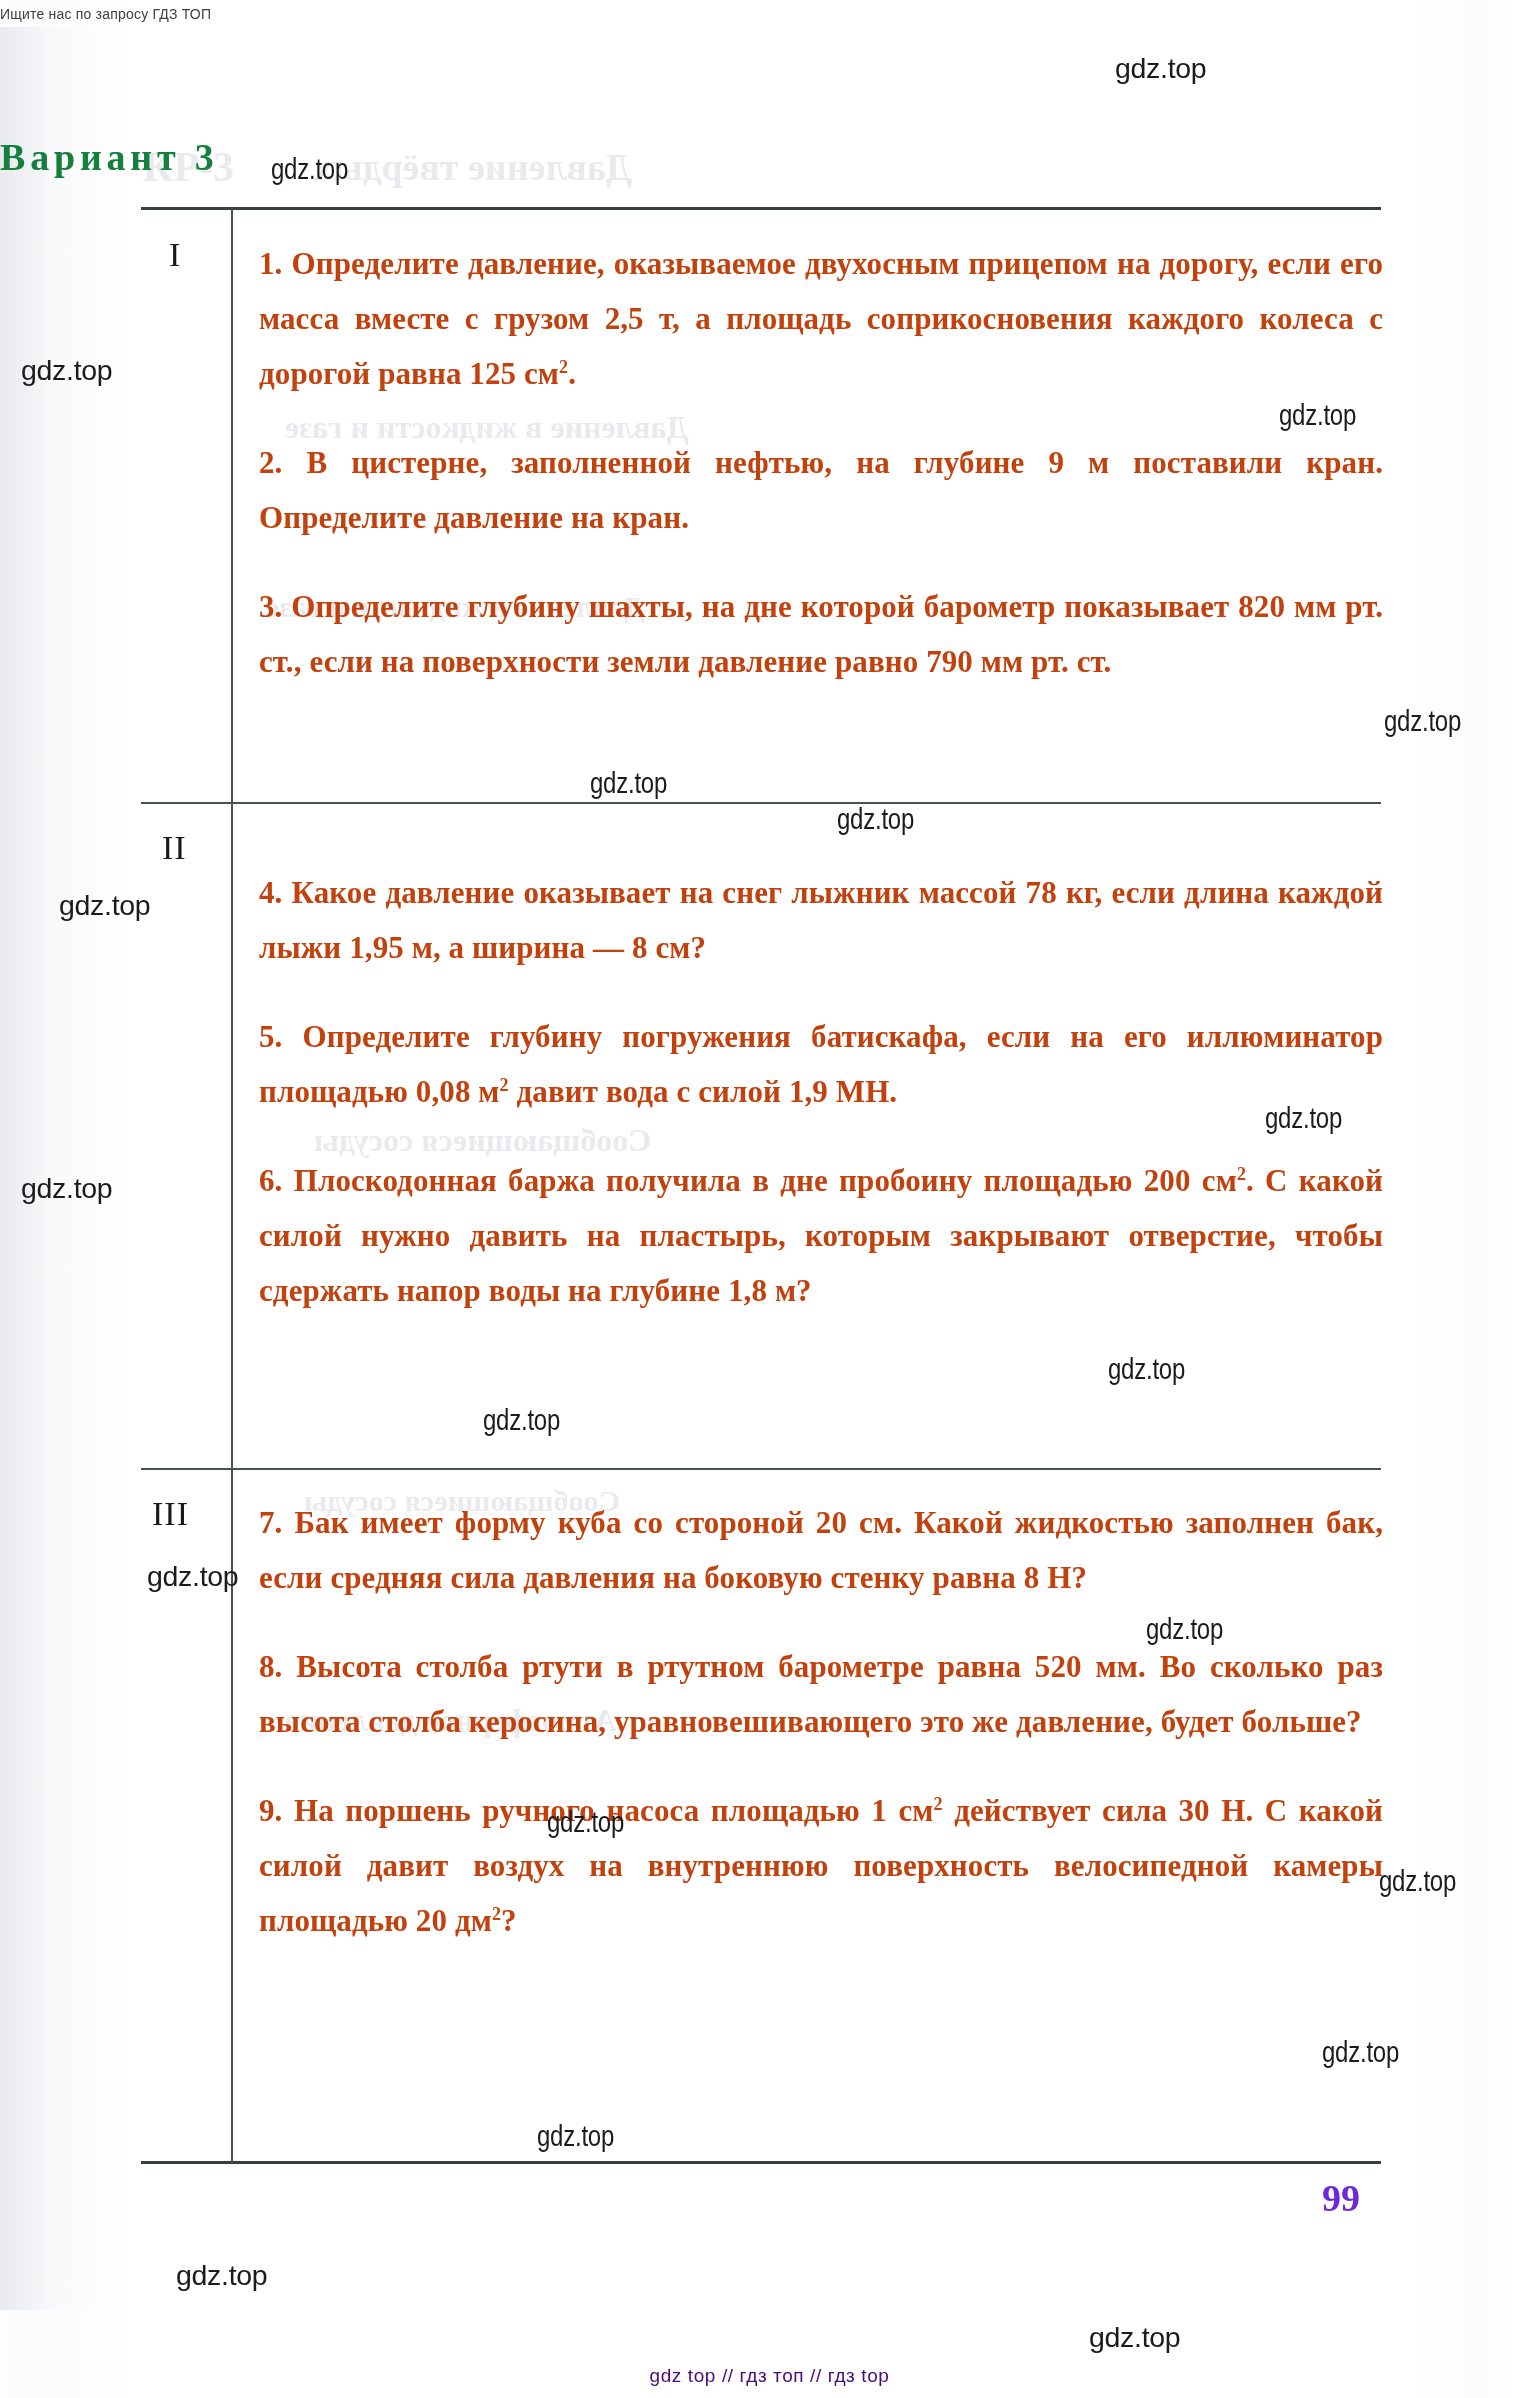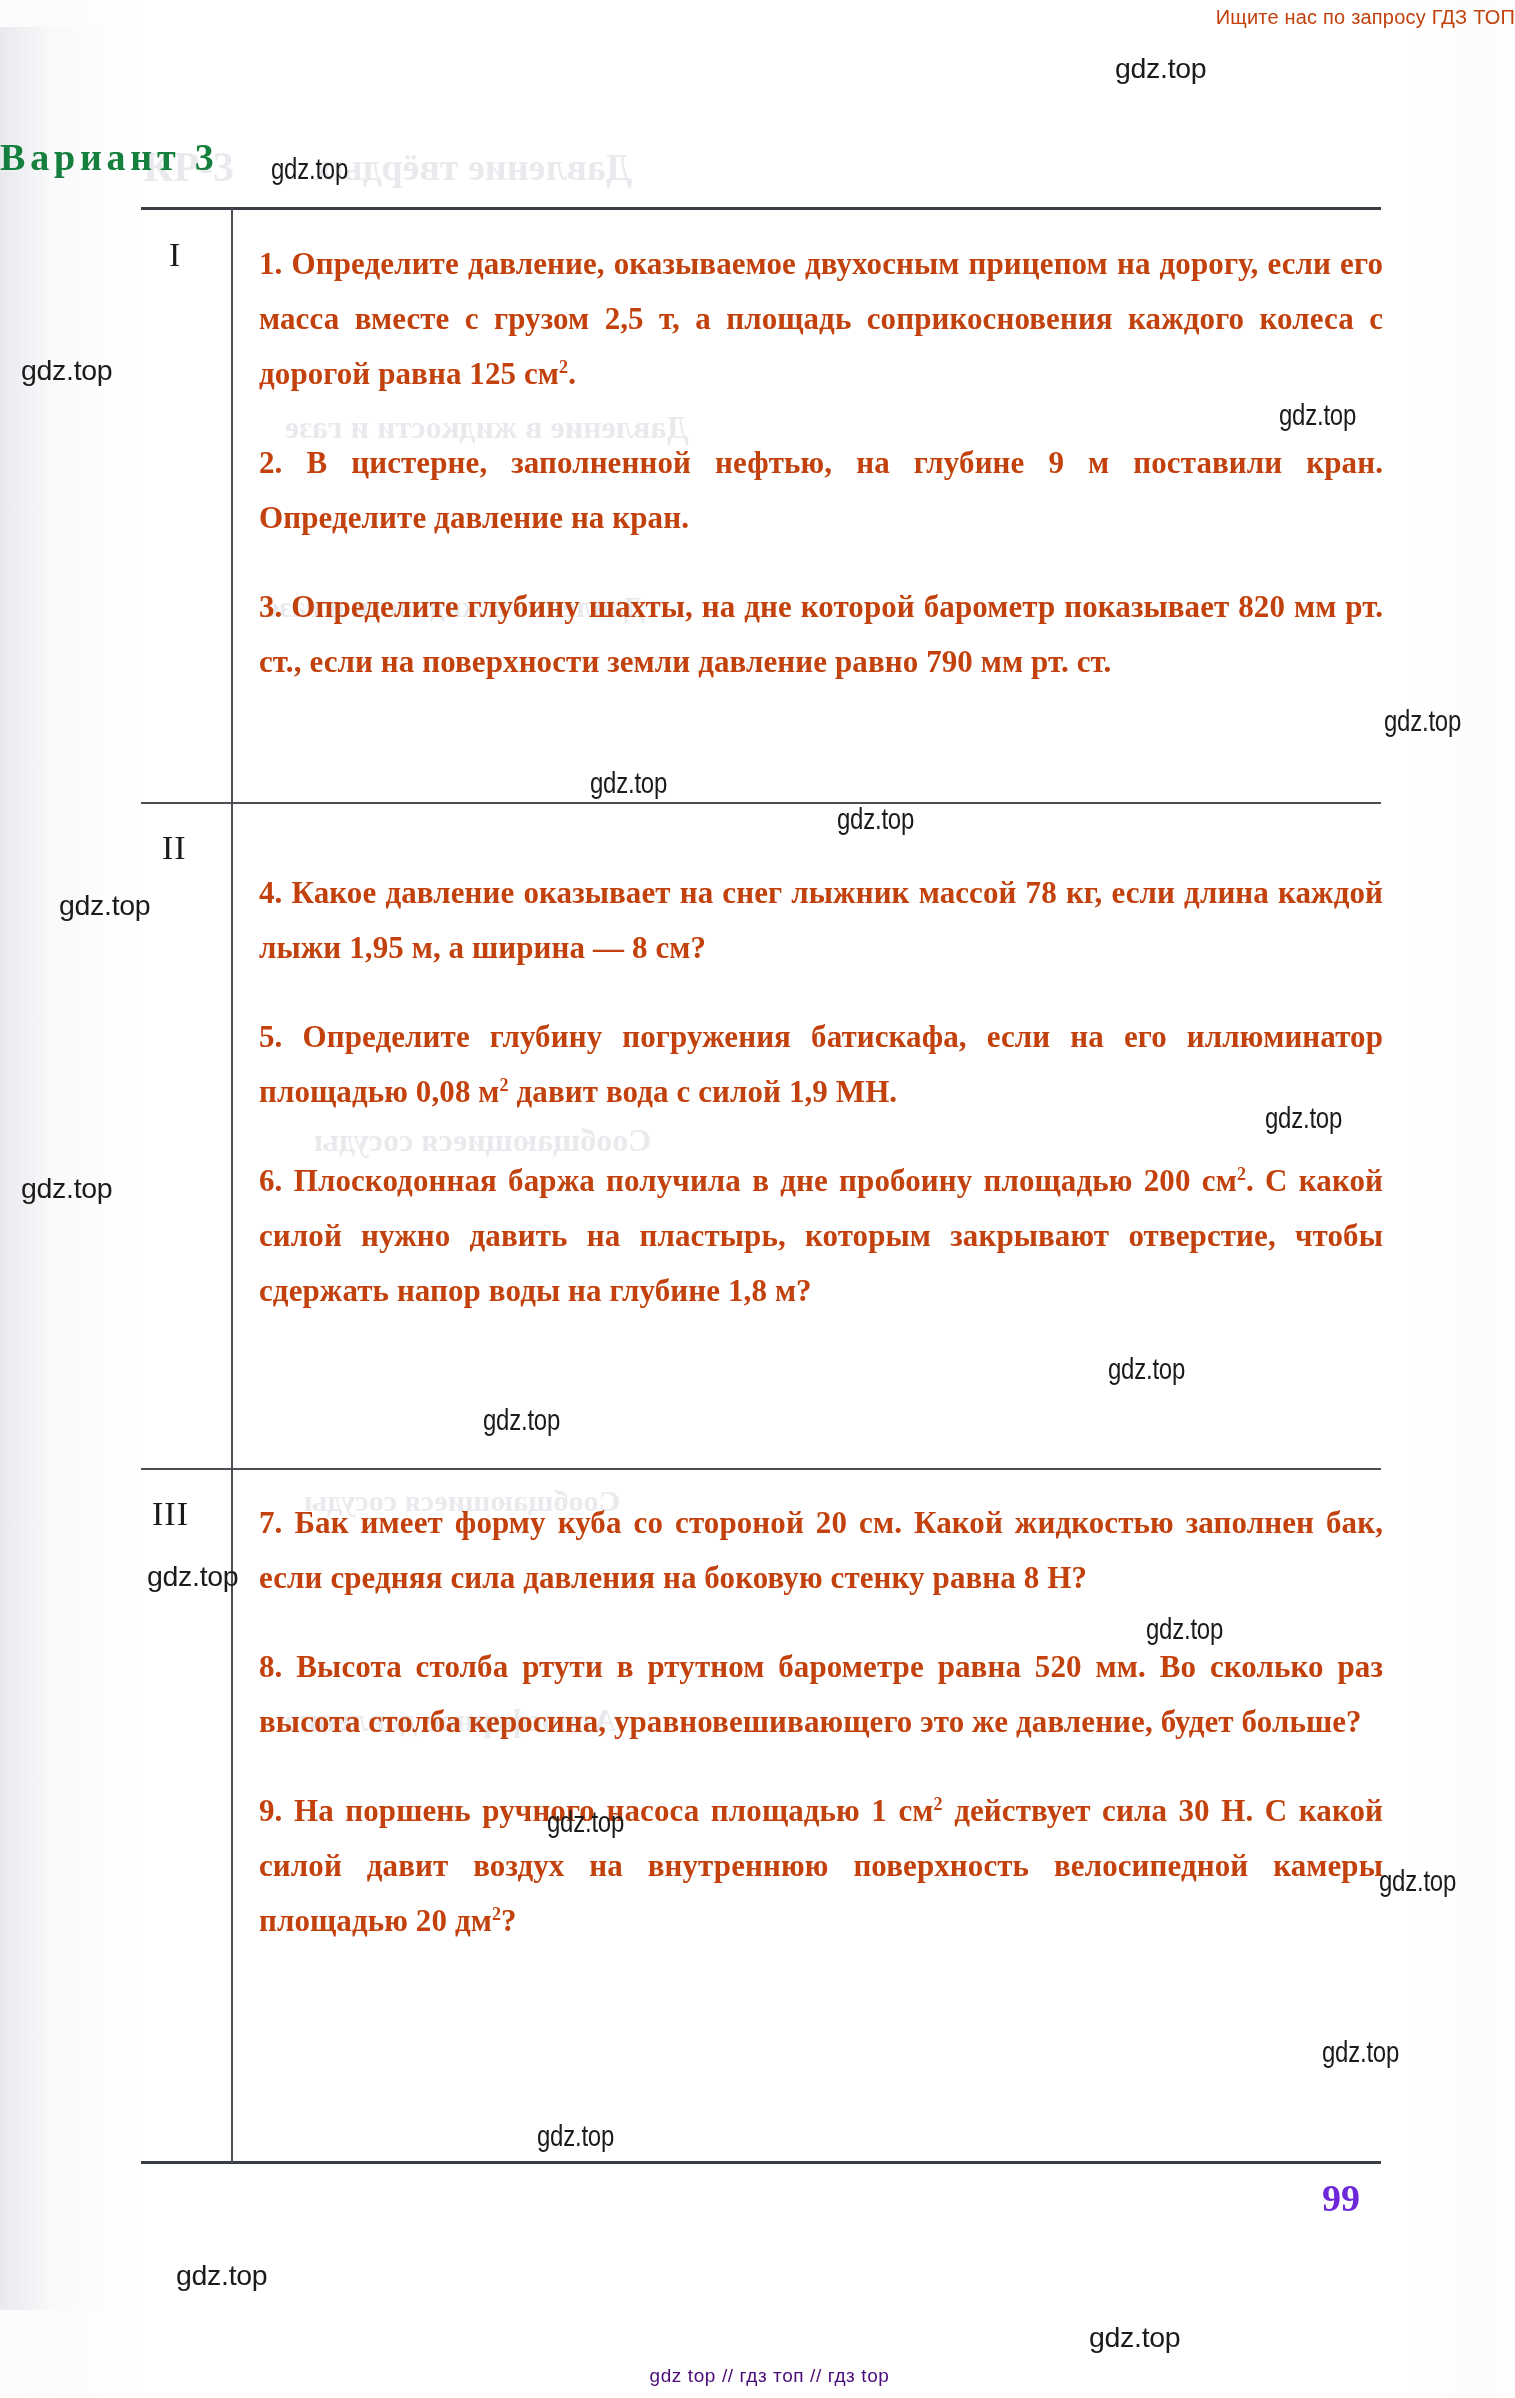--- a/index.html
+++ b/index.html
@@ -24,24 +24,24 @@
   }
   .scan-left-shadow {
     position: absolute; left: 0; top: 27px;
     width: 114px; height: 2283px;
     background: linear-gradient(90deg, rgba(215,218,224,.55) 0%, rgba(240,242,246,.25) 45%, rgba(255,255,255,0) 100%);
   }
 
   
   .top-banner {
     position: absolute; left: 0; top: 5.7px; width: 1515px;
-    text-align: right;
-    color: #c2410c;
+    text-align: left;
+    color: #404040;
     font-family: "Liberation Sans", "DejaVu Sans", sans-serif;
-    font-size: 20px; letter-spacing: 0.2px;
+    font-size: 14px; letter-spacing: 0.2px;
     white-space: nowrap;
   }
 
   
   .bottom-footer {
     position: absolute; left: 12px; top: 2365px; width: 1515px;
     text-align: center;
     color: #4b0b78;
     font-family: "Liberation Sans", "DejaVu Sans", sans-serif;
     font-size: 19px; letter-spacing: 0.6px;

